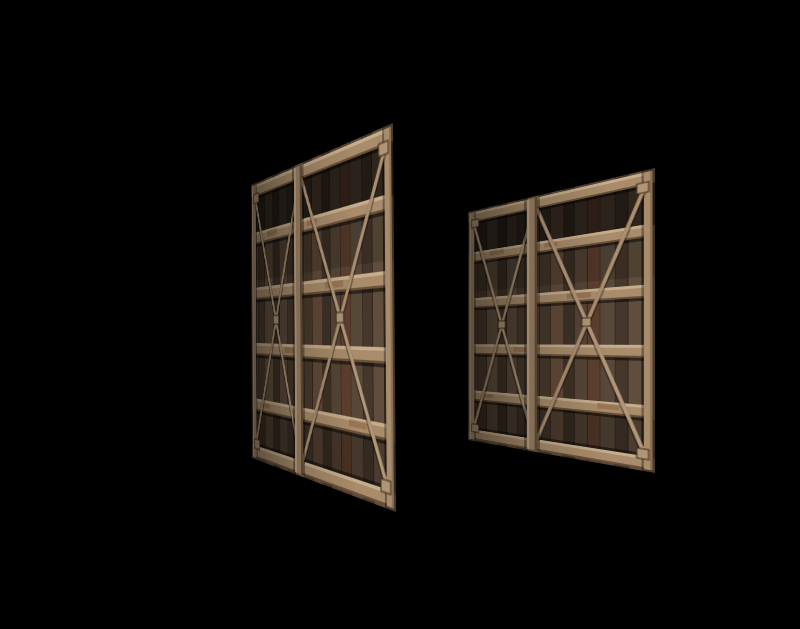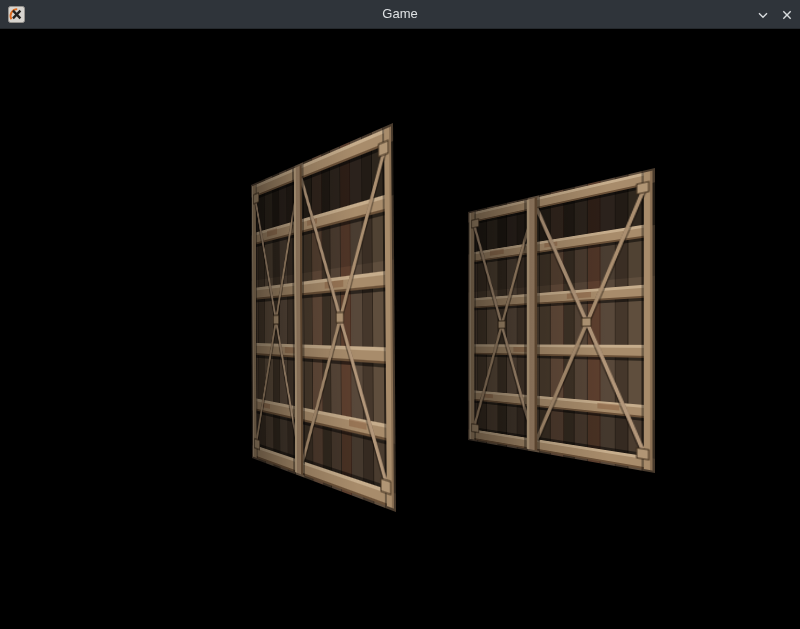--- a/index.html
+++ b/index.html
@@ -291,32 +291,14 @@
       <rect x="5" y="278" width="10" height="10"></rect>
       <rect x="185" y="278" width="10" height="10"></rect>
       <rect x="41" y="145" width="9" height="9"></rect>
       <rect x="135" y="145" width="9" height="9"></rect>
     </g>
   </svg>
 <div class="shade"></div>
       </div>
     </div>
 
-  <div class="titlebar">
-    <svg class="app-icon" viewBox="0 0 17 17" width="17" height="17">
-      <rect x="0.5" y="0.5" width="16" height="16" rx="2" fill="#d7d4cf" stroke="#97948f"></rect>
-      <path d="M3.4 13.2 A6.8 6.8 0 0 1 9.2 3.1" fill="none" stroke="#e06b1f" stroke-width="1.9"></path>
-      <line x1="5" y1="4.6" x2="12.4" y2="12.4" stroke="#23211e" stroke-width="2.3"></line>
-      <line x1="12.4" y1="4.6" x2="5" y2="12.4" stroke="#23211e" stroke-width="2.3"></line>
-    </svg>
-    <div class="title">Game</div>
-    <div class="controls">
-      <svg class="ctrl" viewBox="0 0 16 16">
-        <polyline points="4,6.3 8,10.3 12,6.3" fill="none" stroke="#d8dbdd" stroke-width="1.4"></polyline>
-      </svg>
-      <svg class="ctrl" viewBox="0 0 16 16">
-        <line x1="4.3" y1="4.3" x2="11.7" y2="11.7" stroke="#d8dbdd" stroke-width="1.4"></line>
-        <line x1="11.7" y1="4.3" x2="4.3" y2="11.7" stroke="#d8dbdd" stroke-width="1.4"></line>
-      </svg>
-    </div>
-  </div>
 
 </div>
 
 </body></html>

